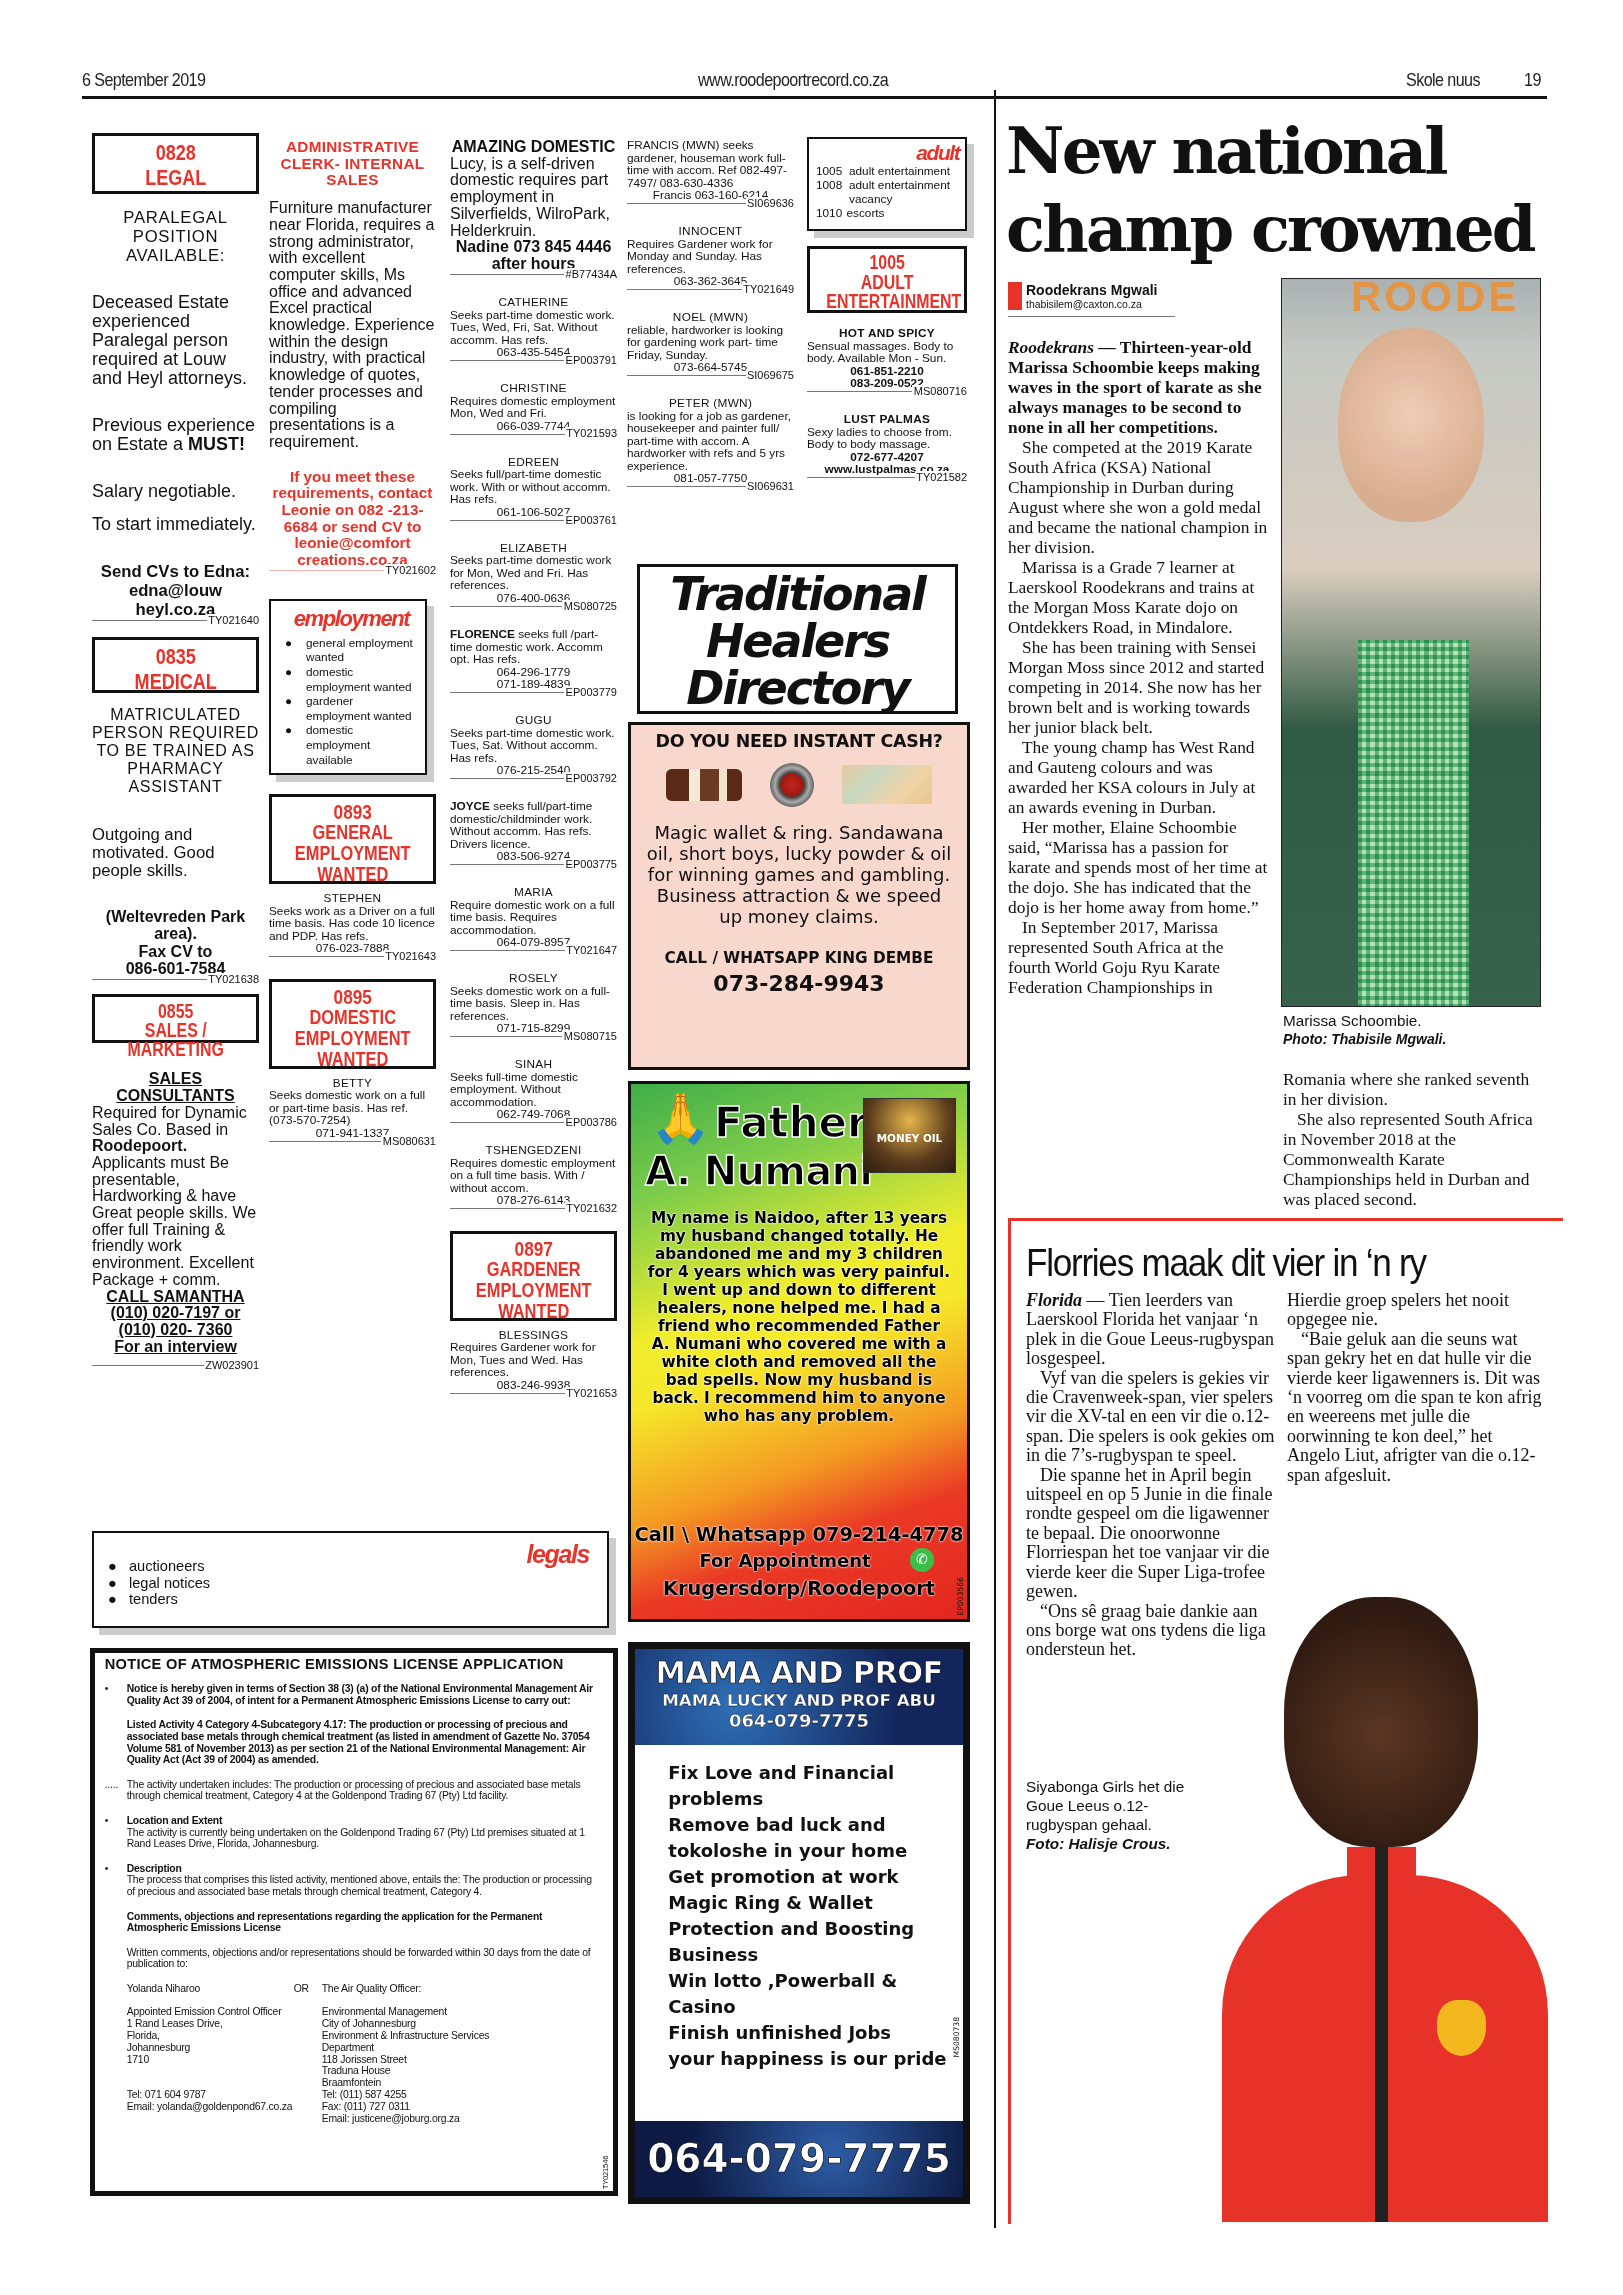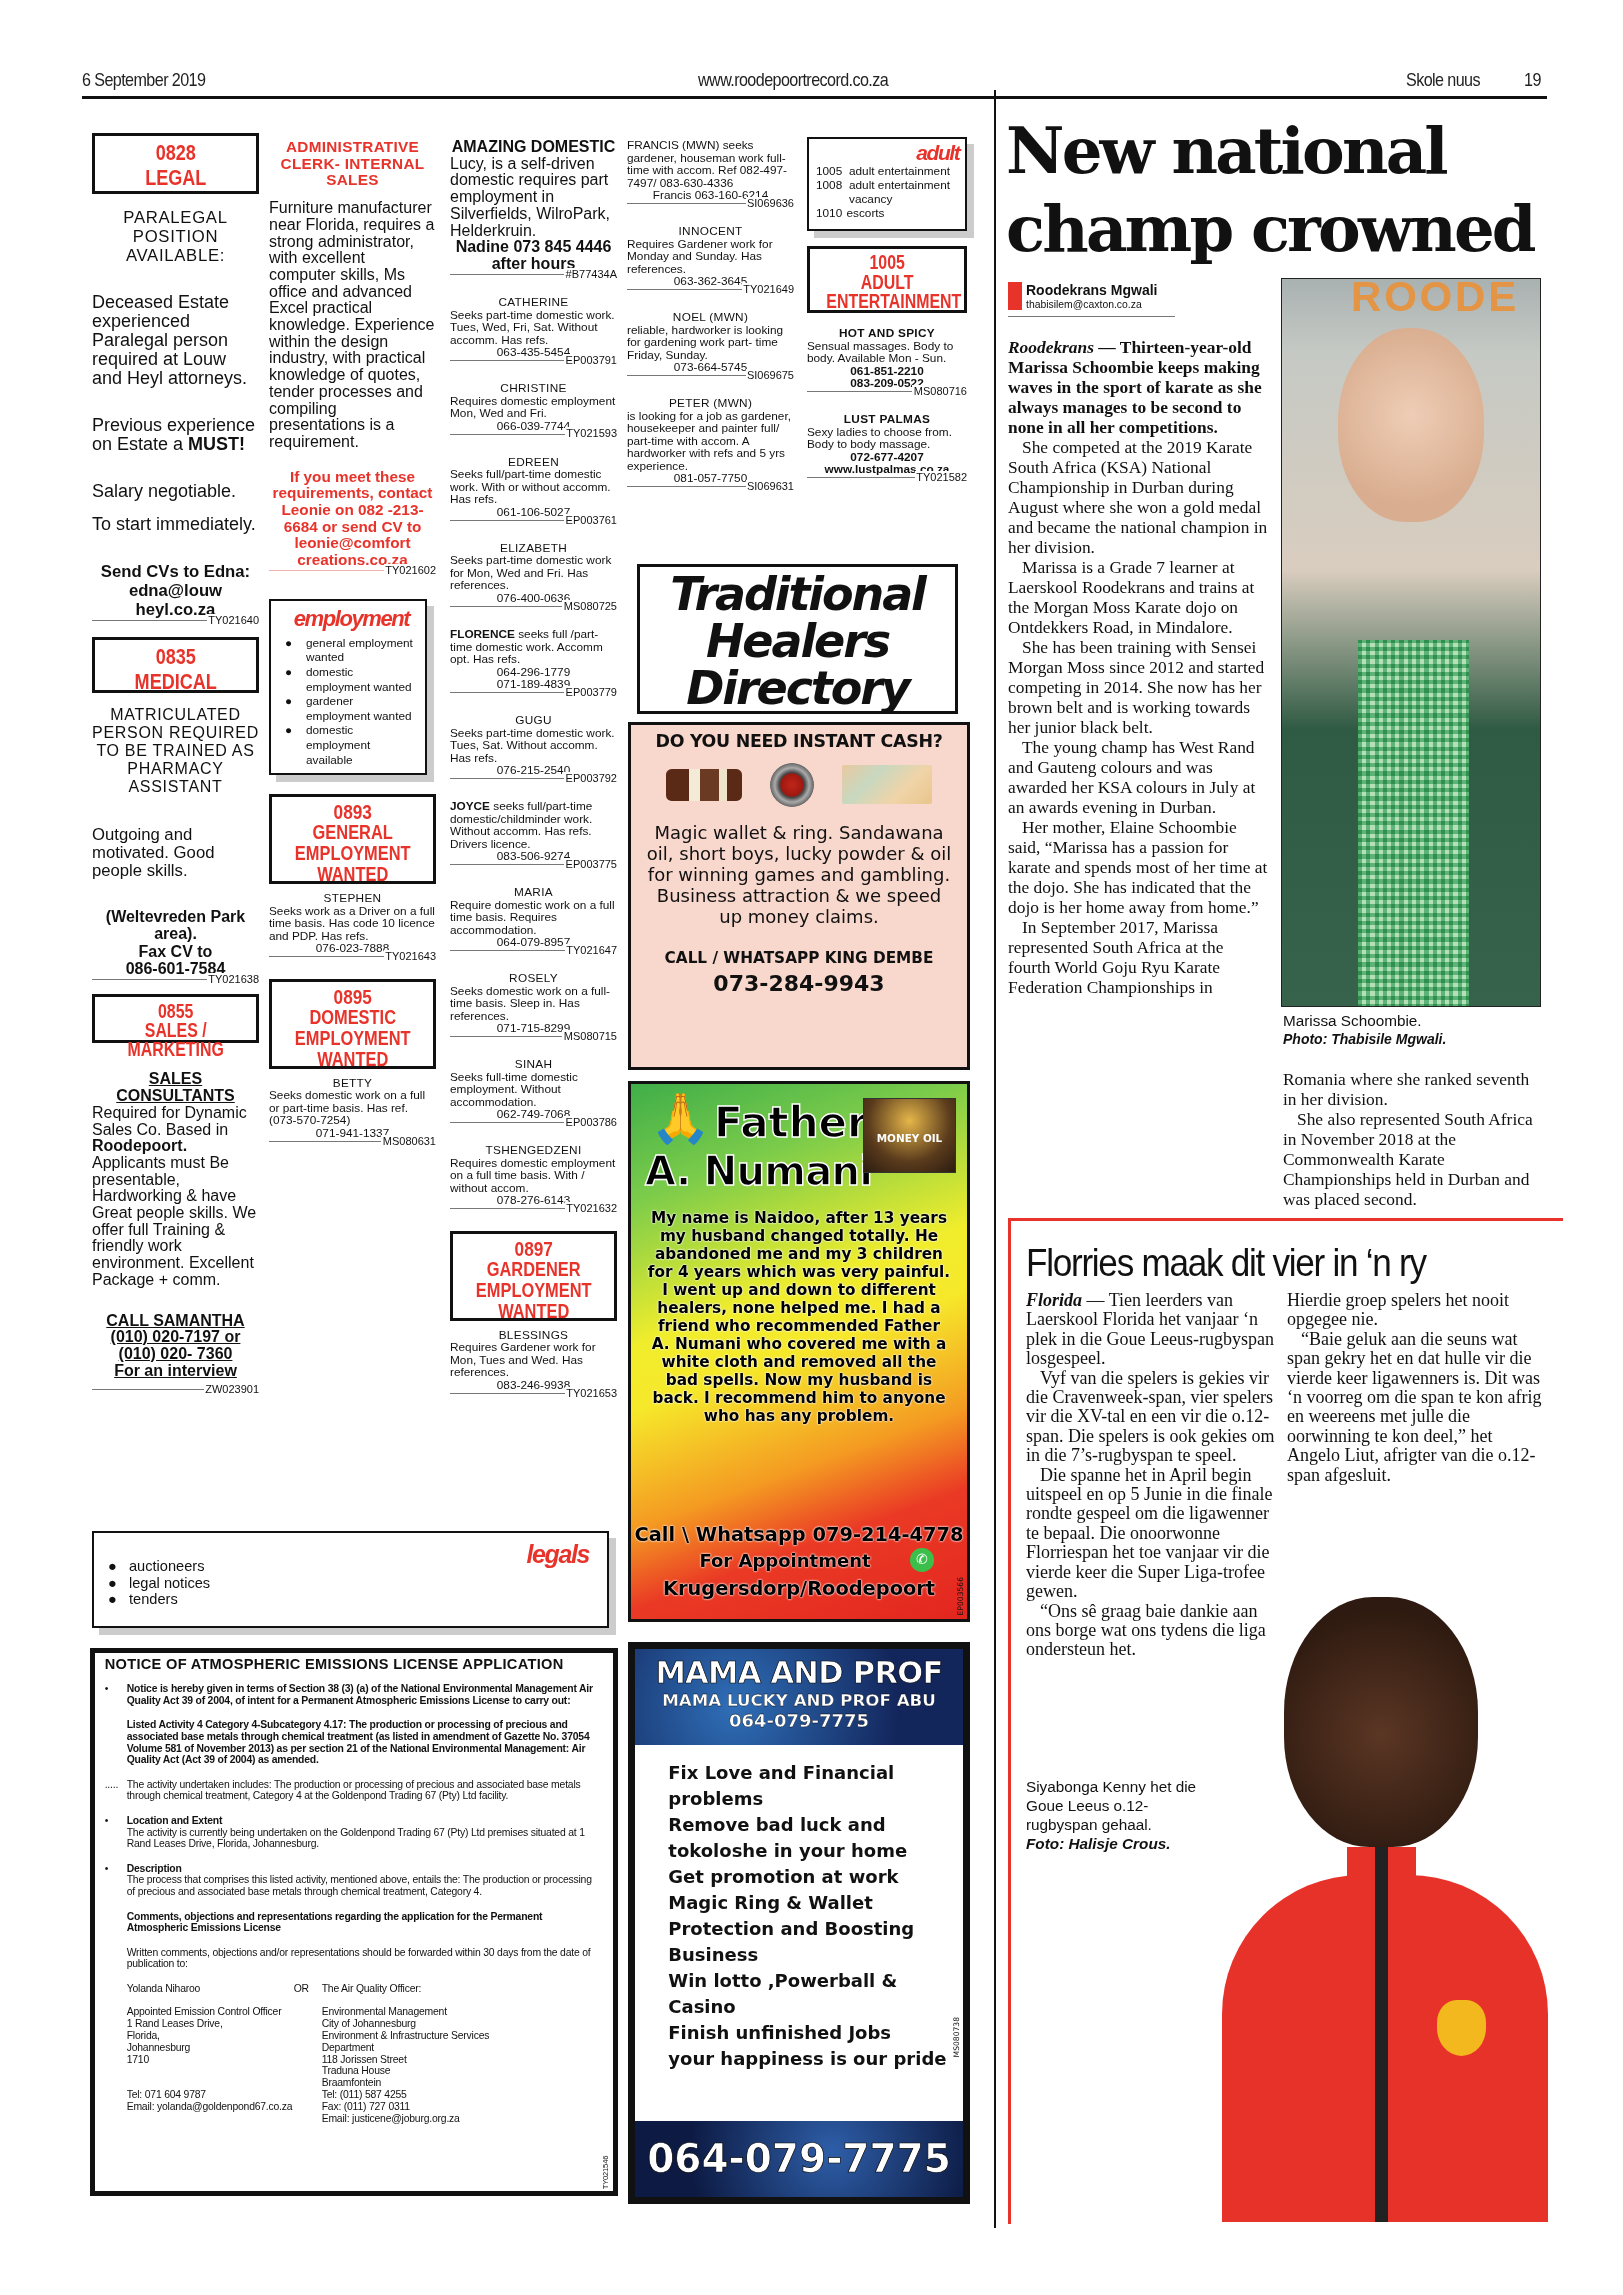--- a/index.html
+++ b/index.html
@@ -77,21 +77,21 @@
     <span class="cn" style="font-size:19.4px; line-height:19.4px;">0855</span>
     <span class="cl" style="font-size:19.4px; line-height:19.4px;">SALES / MARKETING</span>
   </div>
   <div style="margin-top:28px;">
     <div class="center bold" style="font-size:16px; line-height:16.7px; text-decoration:underline;">
       <div>SALES</div>
       <div>CONSULTANTS</div>
     </div>
     <p class="ad-body" style="font-size:16px; line-height:16.7px;"><span>Required for Dynamic Sales Co. Based in</span> <b>Roodepoort.</b></p>
     <p class="ad-body" style="font-size:16px; line-height:16.7px;">Applicants must Be presentable, Hardworking &amp; have Great people skills. We offer full Training &amp; friendly work environment. Excellent Package + comm.</p>
-    <div class="center bold" style="font-size:16px; line-height:16.7px; text-decoration:underline;margin-top:24px;">
+    <div class="center bold" style="font-size:16px; line-height:16.7px; text-decoration:underline;">
       <div>CALL SAMANTHA</div>
       <div>(010) 020-7197 or</div>
       <div>(010) 020- 7360</div>
       <div>For an interview</div>
     </div>
     <div class="ref" style="margin-top:9.7px;"><span>ZW023901</span></div>
   </div>
 </div>
 
 <div class="col" style="left:269px; top:139px; width:167px;">
@@ -438,21 +438,21 @@
   <p style="text-indent:0;"><b><i>Florida</i></b><span> — Tien leerders van Laerskool Florida het vanjaar ‘n plek in die Goue Leeus-rugbyspan losgespeel.</span></p>
   <p>Vyf van die spelers is gekies vir die Cravenweek-span, vier spelers vir die XV-tal en een vir die o.12-span. Die spelers is ook gekies om in die 7’s-rugbyspan te speel.</p>
   <p>Die spanne het in April begin uitspeel en op 5 Junie in die finale rondte gespeel om die ligawenner te bepaal. Die onoorwonne Florriespan het toe vanjaar vir die vierde keer die Super Liga-trofee gewen.</p>
   <p>“Ons sê graag baie dankie aan ons borge wat ons tydens die liga ondersteun het.</p>
 </div>
 <div class="abs serif story" style="left:1287px; top:1291px; width:257px; font-family:'Liberation Serif', serif; font-size:18px; line-height:19.4px;">
   <p style="text-indent:0;">Hierdie groep spelers het nooit opgegee nie.</p>
   <p>“Baie geluk aan die seuns wat span gekry het en dat hulle vir die vierde keer ligawenners is. Dit was ‘n voorreg om die span te kon afrig en weereens met julle die oorwinning te kon deel,” het Angelo Liut, afrigter van die o.12-span afgesluit.</p>
 </div>
 <div class="abs" style="left:1026px; top:1777px; width:180px; font-size:15.3px; line-height:19px;">
-  <div>Siyabonga Kenny het die Goue Leeus o.12-rugbyspan gehaal.</div>
+  <div>Siyabonga Girls het die Goue Leeus o.12-rugbyspan gehaal.</div>
   <div style="font-weight:bold; font-style:italic;">Foto: Halisje Crous.</div>
 </div>
 <div class="photo" style="left:1222px; top:1597px; width:326px; height:625px;">
   <div style="position:absolute; left:62px; top:0; width:194px; height:250px; border-radius:46% 46% 44% 44%; background:radial-gradient(circle at 50% 55%,#5b3624,#2e1a10 75%);"></div>
   <div style="position:absolute; left:0; top:278px; width:326px; height:347px; border-radius:139px 139px 0 0; background:#e7322a;"></div>
   <div style="position:absolute; left:125px; top:250px; width:69px; height:375px; background:linear-gradient(90deg,#e7322a 0 40%,#222 40% 60%,#e7322a 60%);"></div>
   <div style="position:absolute; left:215px; top:403px; width:49px; height:56px; background:#f3b81e; border-radius:40% 40% 50% 50%;"></div>
 </div>
 
 

